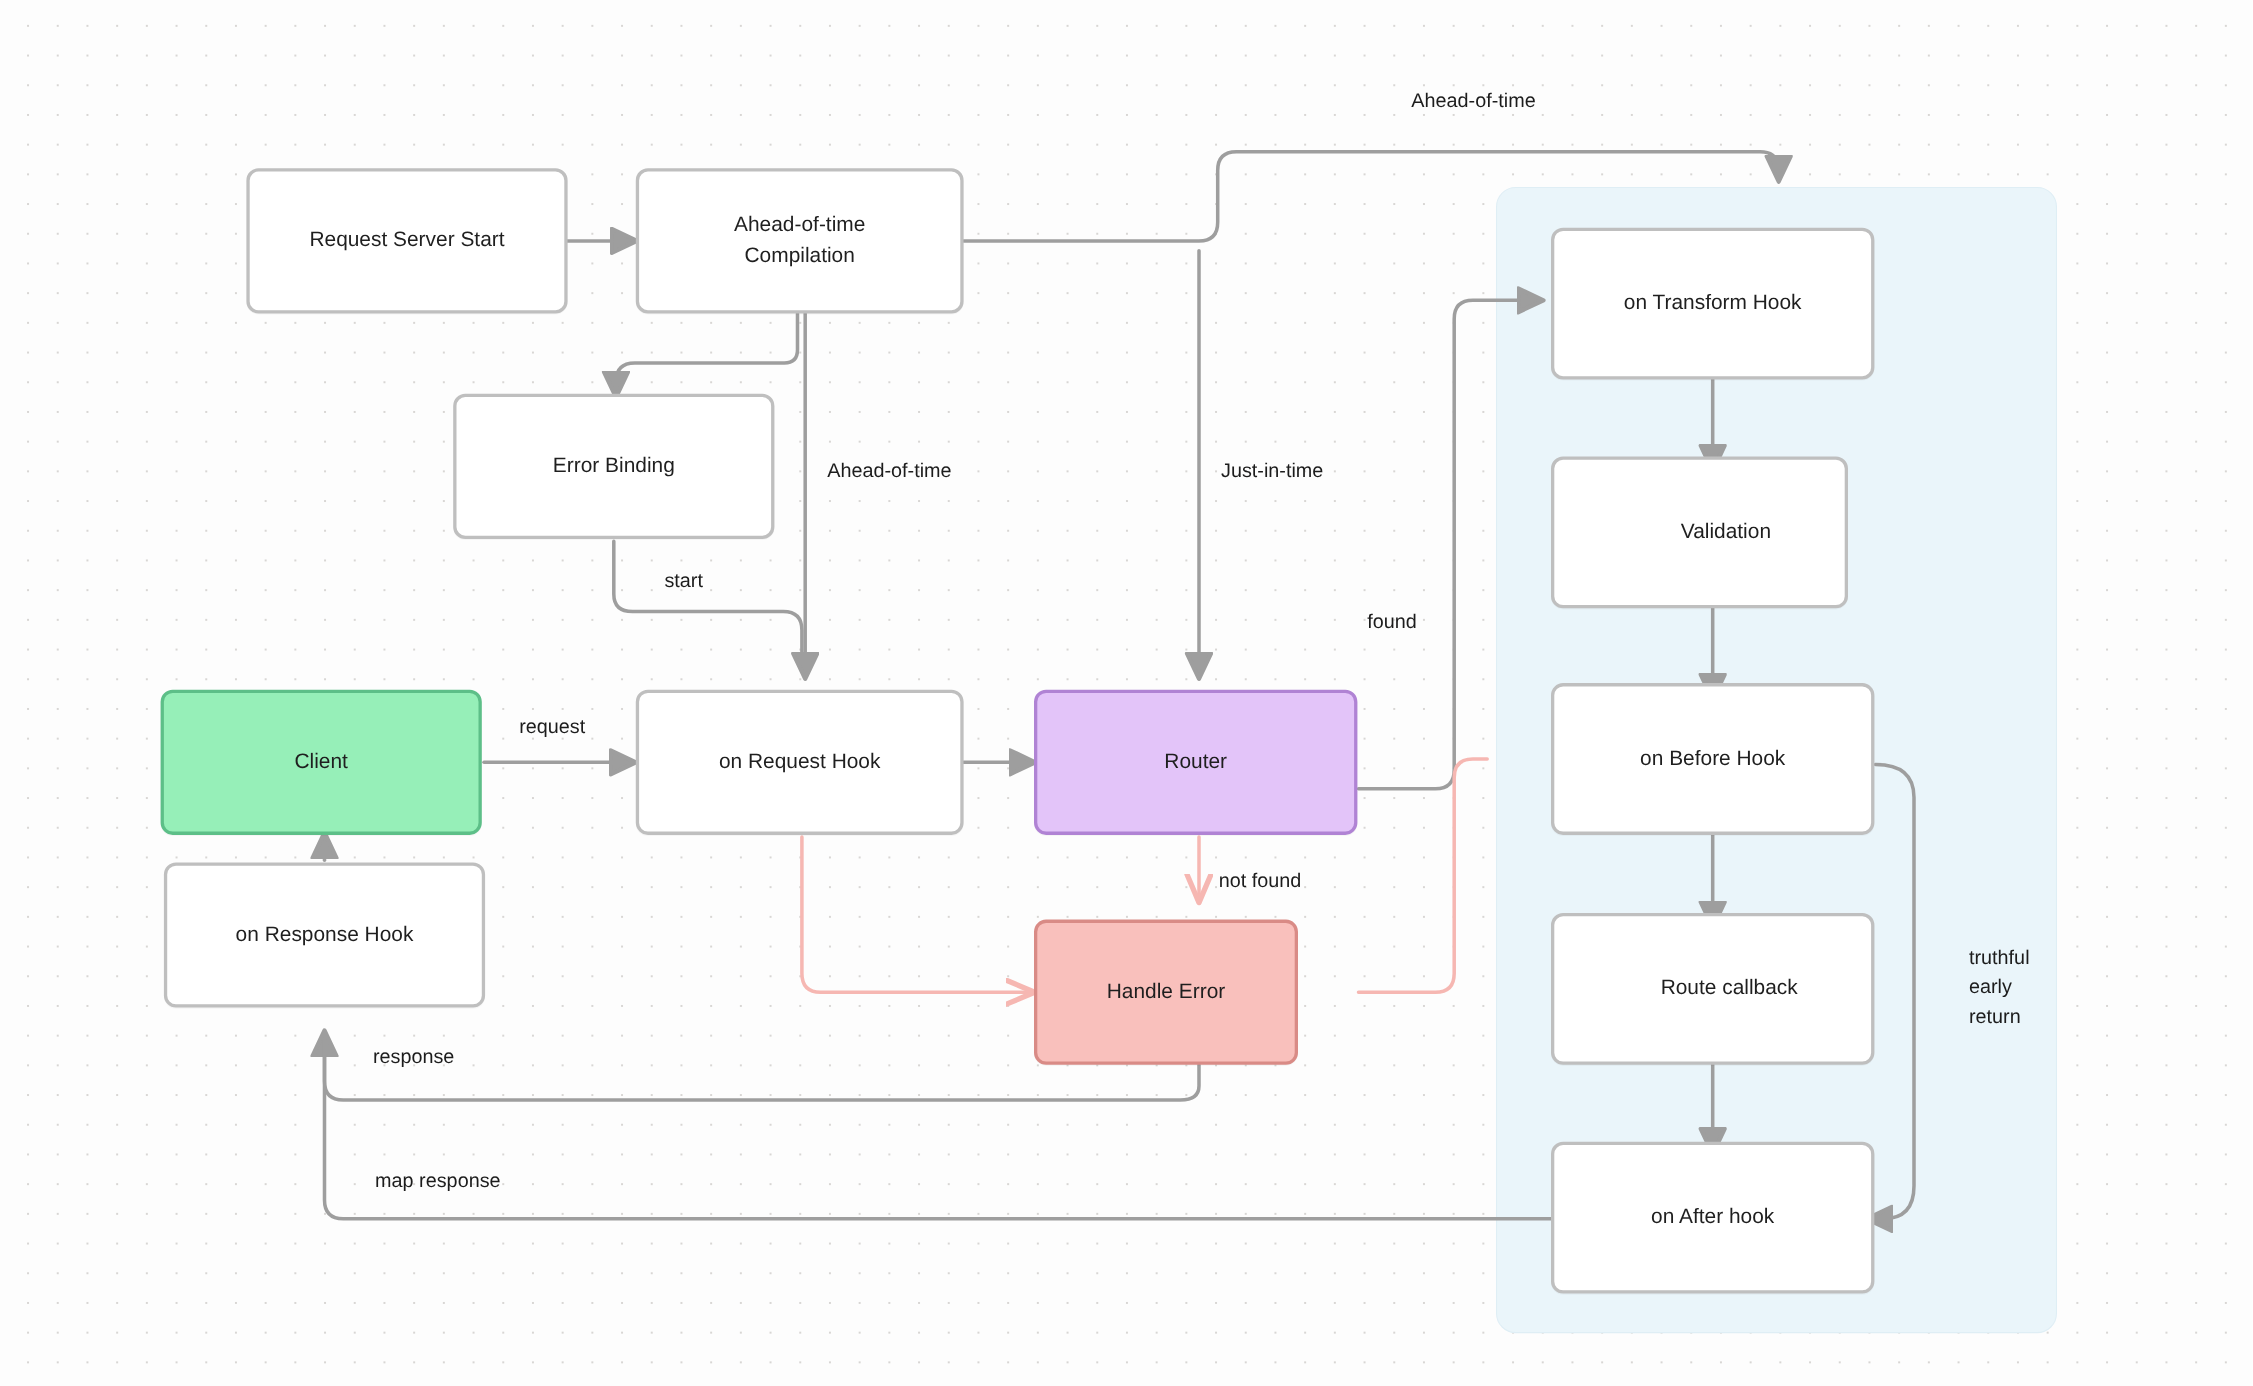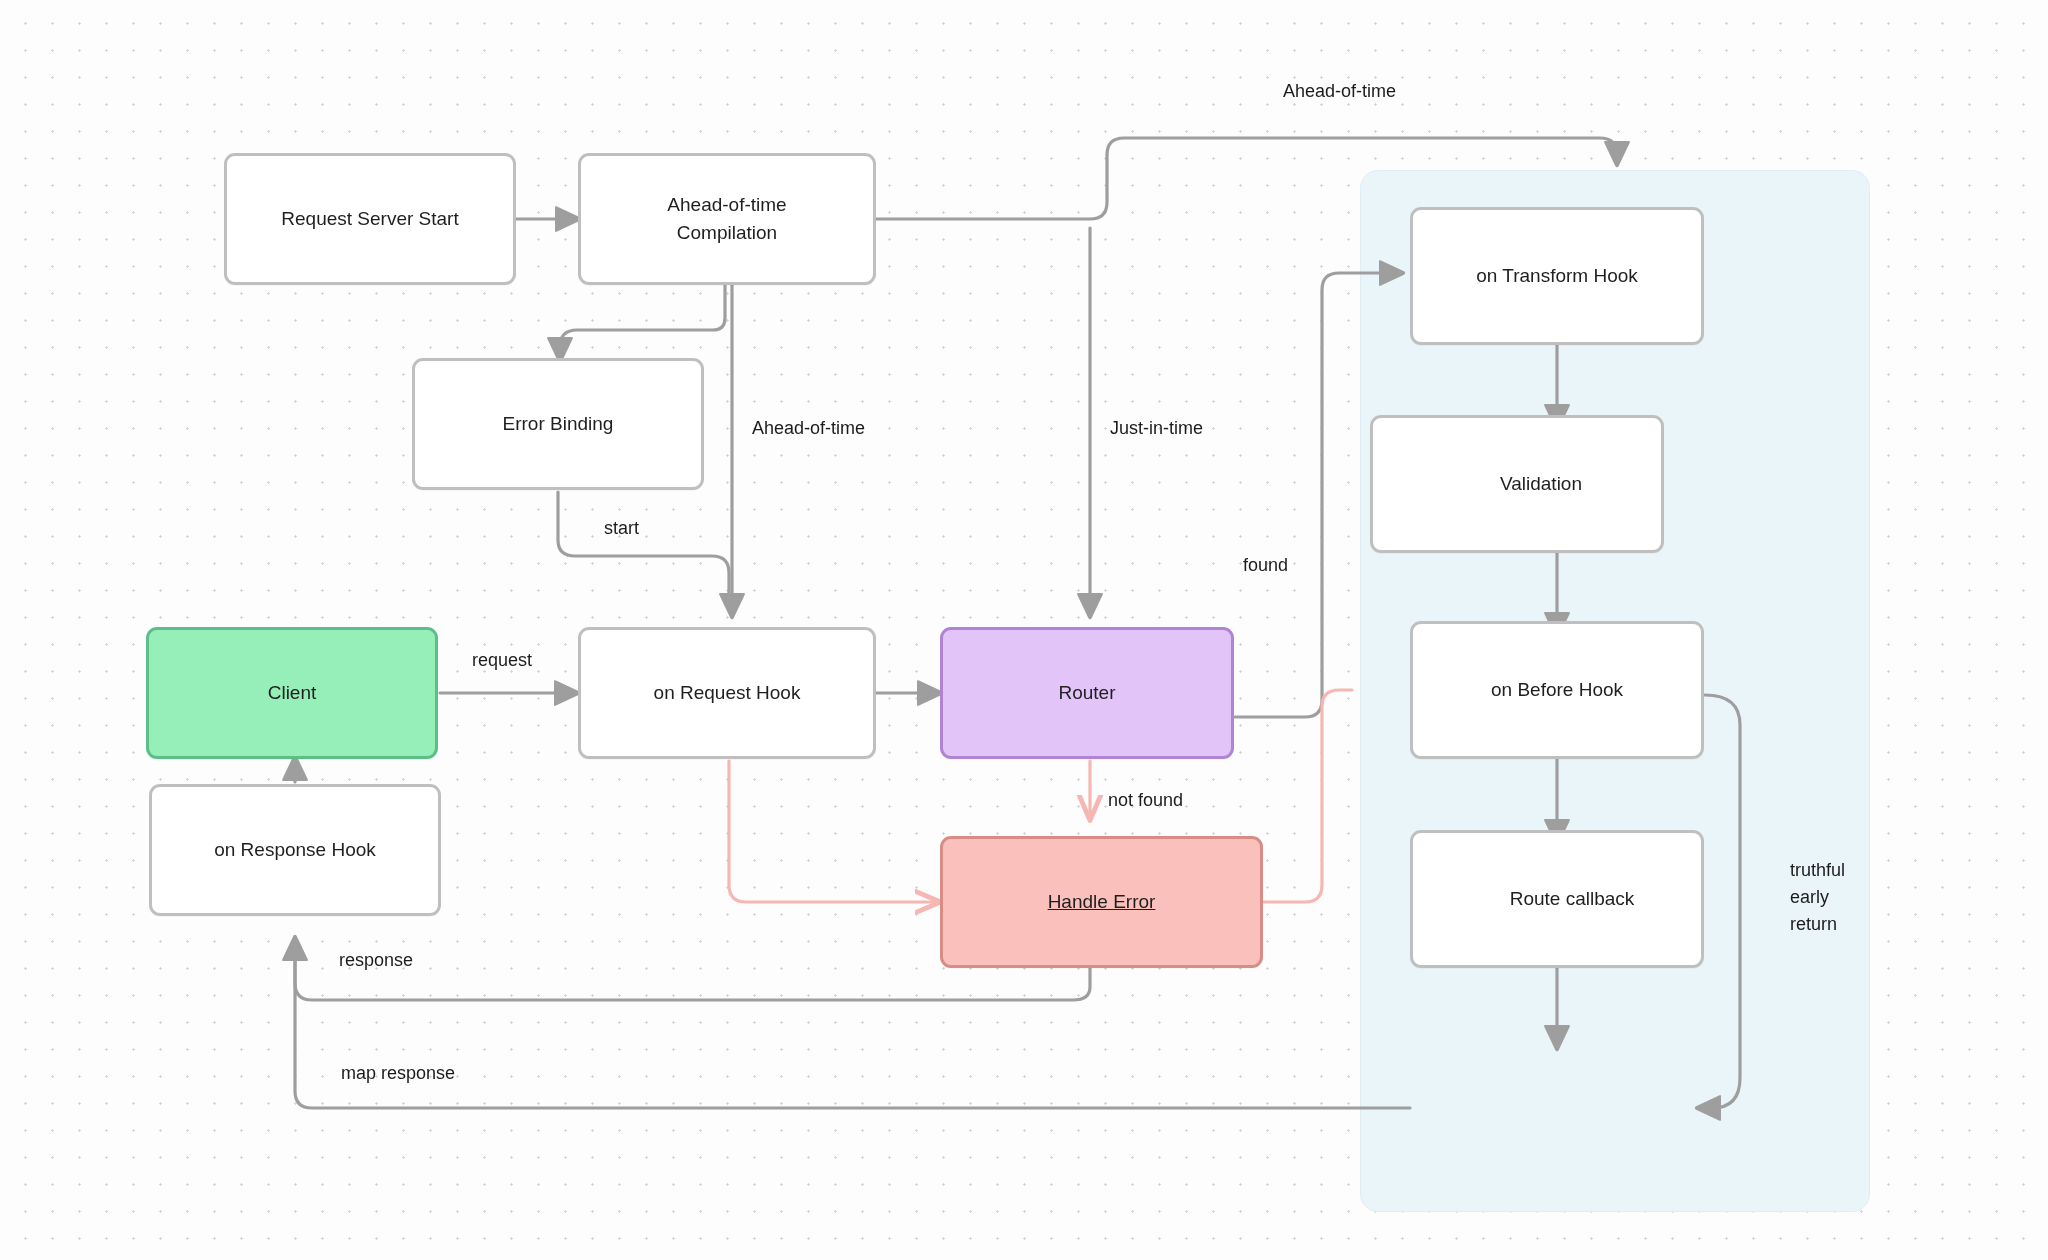--- a/index.html
+++ b/index.html
@@ -154,44 +154,47 @@
   </div>
 
   <div class="node" style="left:578px; top:627px; width:298px; height:132px;">
     <span>on Request Hook</span>
   </div>
 
   <div class="node purple" style="left:940px; top:627px; width:294px; height:132px;">
     <span>Router</span>
   </div>
 
-  <div class="node red" style="left:940px; top:836px; width:323px; height:132px;text-decoration:underline;">
+  <div class="node red" style="left:940px; top:836px; width:240px; height:132px;">
     <span>Handle Error</span>
   </div>
 
   <div class="node" style="left:149px; top:784px; width:292px; height:132px;">
     <span>on Response Hook</span>
   </div>
 
   <div class="node" style="left:1410px; top:207px; width:294px; height:138px;">
     <span>on Transform Hook</span>
   </div>
 
-  <div class="node" style="left:1370px; top:415px; width:294px; height:138px;padding-left:48px;">
+  <div class="node" style="left:1410px; top:415px; width:270px; height:138px;padding-left:48px;">
     <span>Validation</span>
   </div>
 
   <div class="node" style="left:1410px; top:621px; width:294px; height:138px;">
     <span>on Before Hook</span>
   </div>
 
   <div class="node" style="left:1410px; top:830px; width:294px; height:138px;padding-left:30px;">
     <span>Route callback</span>
   </div>
 
+  <div class="node" style="left:1410px; top:1038px; width:294px; height:138px;">
+    <span>on After hook</span>
+  </div>
 
   <div class="elabel" style="left:1283px; top:78px;">Ahead-of-time</div>
 
   <div class="elabel" style="left:752px; top:415px;">Ahead-of-time</div>
 
   <div class="elabel" style="left:1110px; top:415px;">Just-in-time</div>
 
   <div class="elabel" style="left:604px; top:515px;">start</div>
 
   <div class="elabel" style="left:472px; top:647px;">request</div>

